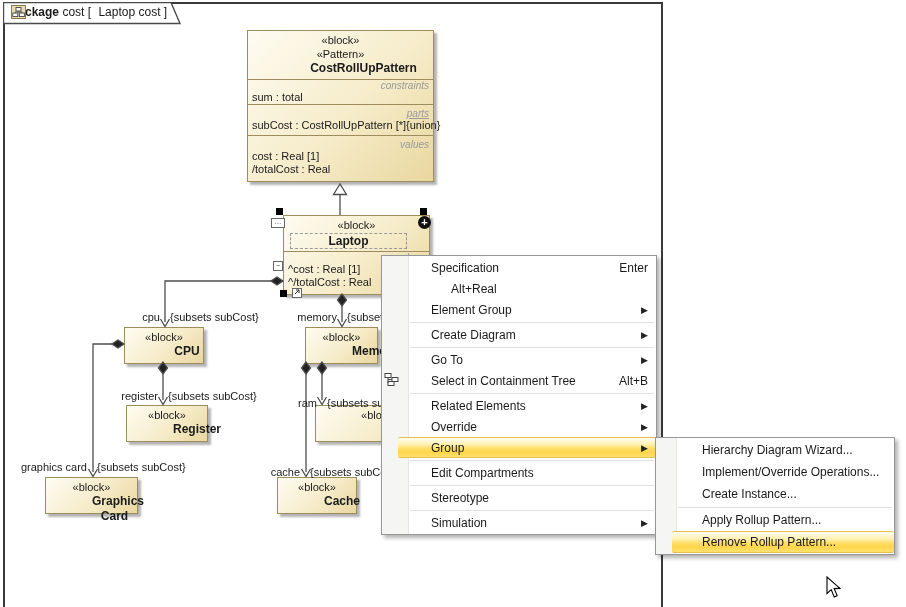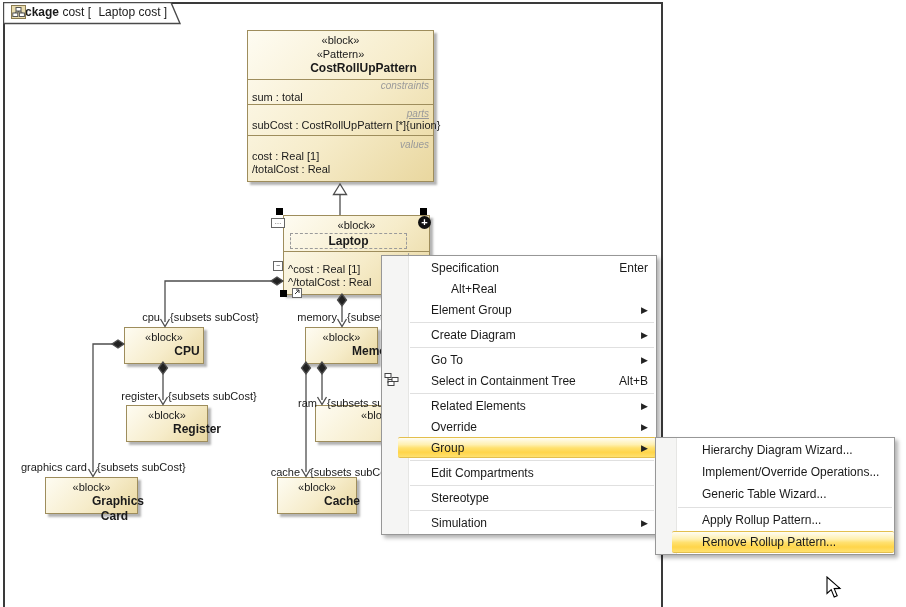--- a/index.html
+++ b/index.html
@@ -260,21 +260,21 @@
 
 <div class="menu submenu" style="left:655px;top:437px;width:238px;">
   <div class="gutter"></div>
   <div class="mi">
     <span class="lab">Hierarchy Diagram Wizard...</span>
   </div>
   <div class="mi">
     <span class="lab">Implement/Override Operations...</span>
   </div>
   <div class="mi">
-    <span class="lab">Generic Table Wizard...</span>
+    <span class="lab">Create Instance...</span>
   </div>
   <div class="msep"></div>
   <div class="mi">
     <span class="lab">Apply Rollup Pattern...</span>
   </div>
   <div class="mi hilite">
     <span class="lab">Remove Rollup Pattern...</span>
   </div>
 </div>
 

